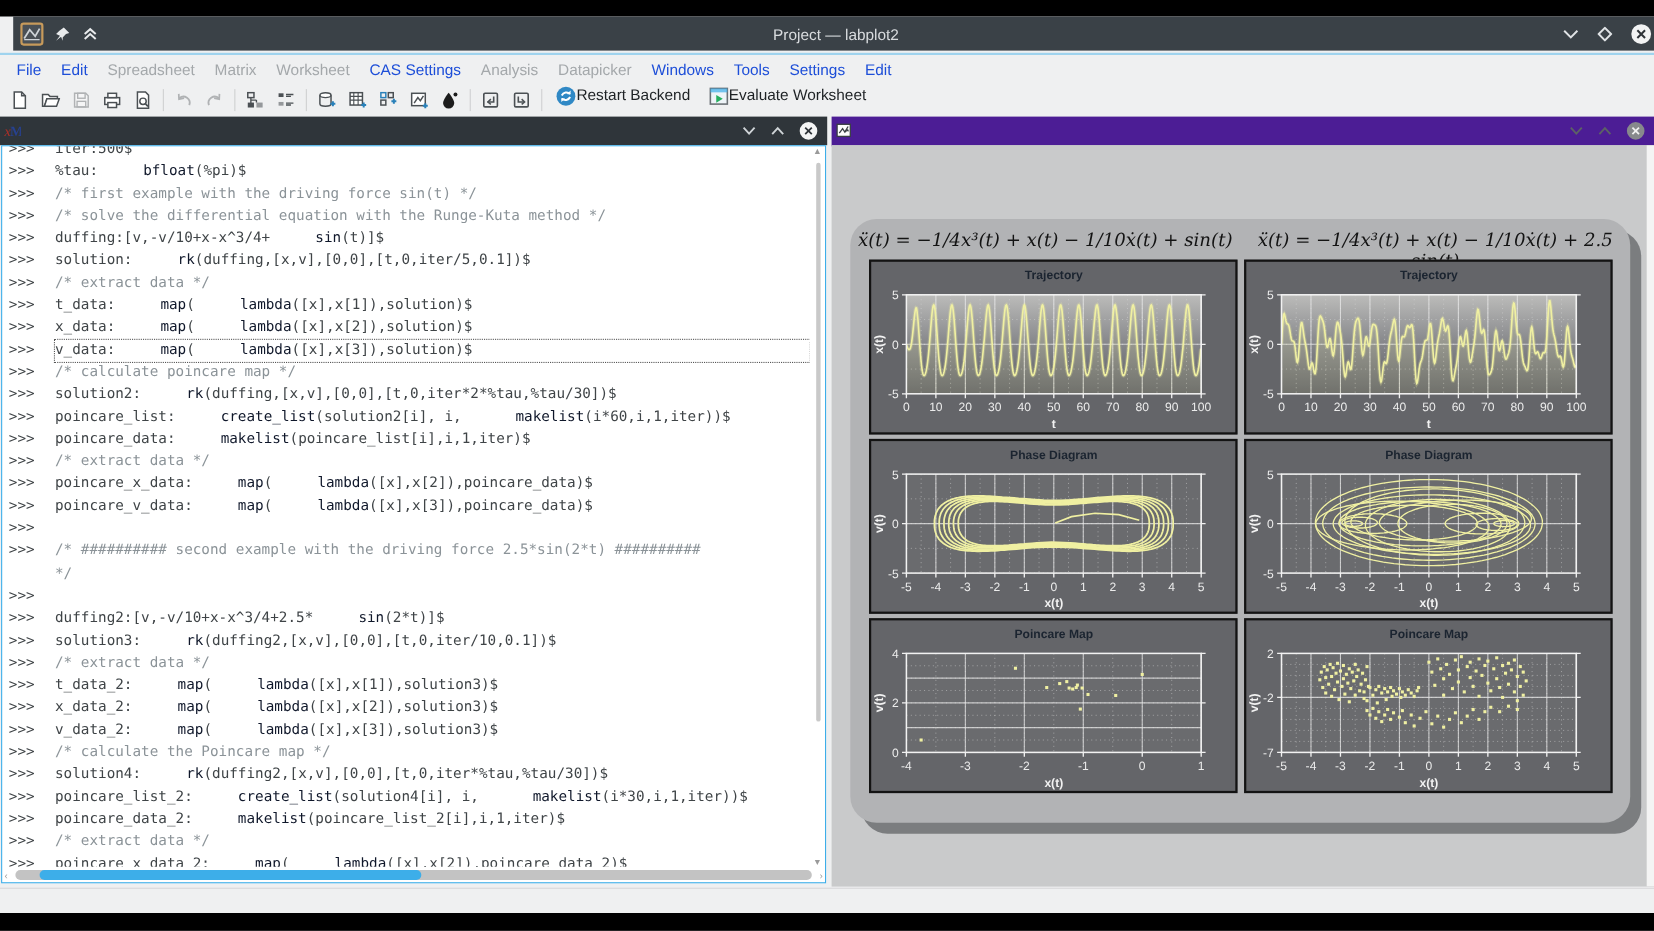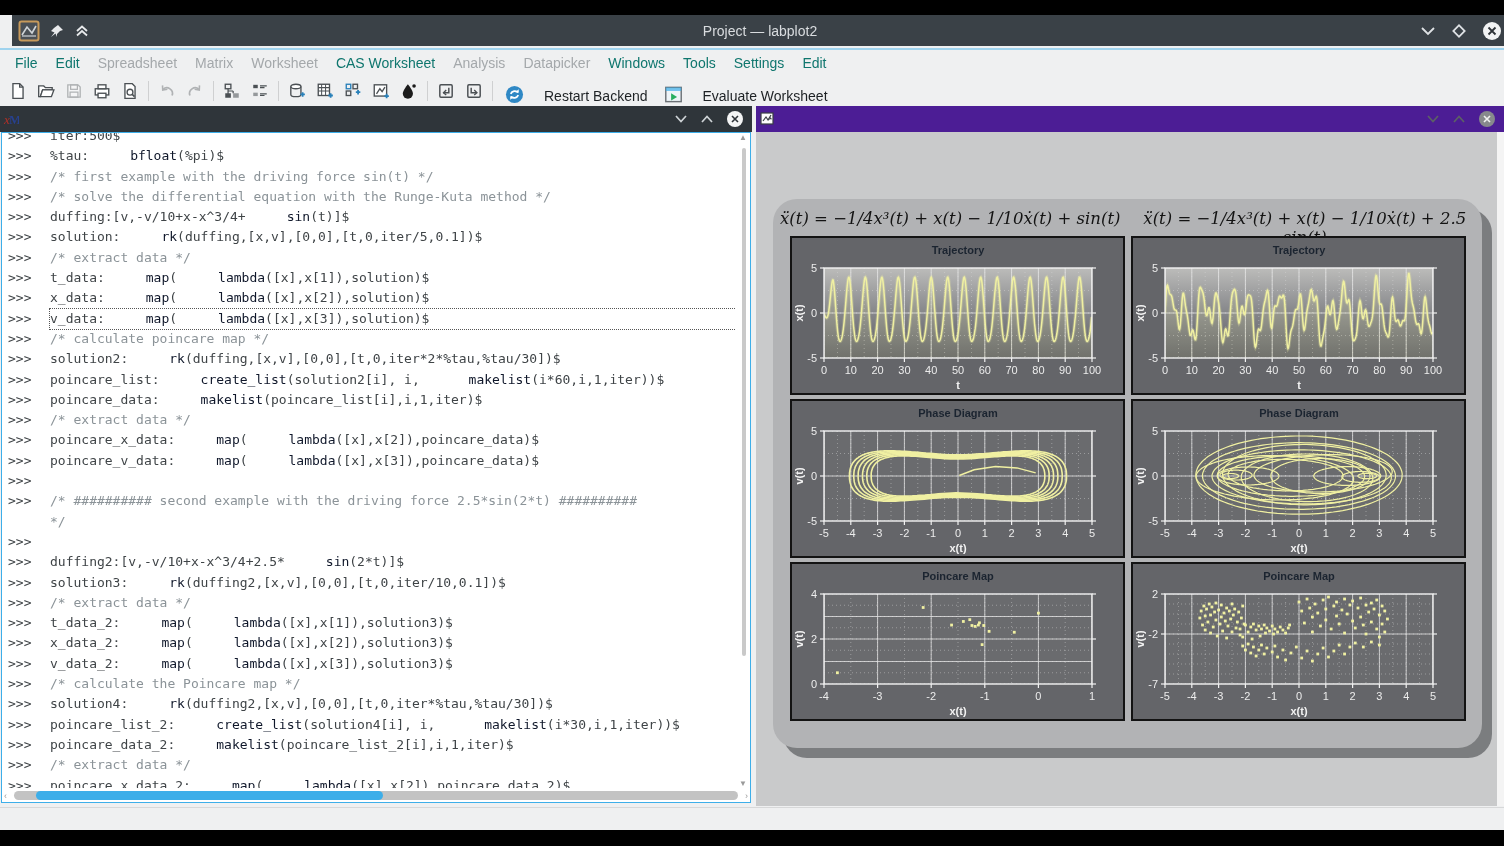--- a/index.html
+++ b/index.html
@@ -8,28 +8,28 @@
   .app{position:absolute;left:0;top:15px;width:1504px;height:815px;background:#eff0f1;}
   
   .titlebar{position:absolute;left:12px;top:0;width:100%;height:31px;background:#3a4147;
             display:flex;align-items:center;}
   .tb-left{display:flex;align-items:center;gap:10px;padding-left:6px;width:120px;}
   .tb-title{flex:1;text-align:center;color:#d9dcdf;font-size:14px;}
   .tb-right{display:flex;align-items:center;gap:16px;padding-right:14px;width:120px;justify-content:flex-end;}
   .accent{position:absolute;left:0;top:33px;width:100%;height:2px;background:#9fd3ee;}
   
   .menubar{position:absolute;left:0;top:35px;width:100%;height:26px;display:flex;align-items:center;padding-left:6px;}
-  .menu-item{font-size:14px;padding:3px 9px;color:#0f766e;cursor:default;}
+  .menu-item{font-size:14px;padding:3px 9px;color:#1d4ed8;cursor:default;}
   .menu-item.disabled{color:#a4a8ab;}
   
   .toolbar{position:absolute;left:0;top:61px;width:100%;height:30px;display:flex;align-items:center;padding-left:4px;}
   .tool-btn{width:28px;height:26px;display:flex;align-items:center;justify-content:center;border-radius:3px;}
   .tool-btn.disabled{opacity:.38;}
   .tool-sep{width:1px;height:20px;background:#cfd0d1;margin:0 4px;}
-  .tool-label-btn{display:flex;align-items:flex-end;gap:20px;padding:0 8px;height:26px;font-size:14px;color:#1d2124;}
+  .tool-label-btn{display:flex;align-items:flex-start;gap:0;padding:0 8px;height:26px;font-size:14px;color:#1d2124;}
   
   .workspace{position:absolute;left:0;top:91px;width:1504px;height:700px;}
   .panel{position:absolute;top:0;height:100%;}
   .sub-titlebar{height:26px;display:flex;align-items:center;}
   .sub-titlebar .st-icon{width:22px;display:flex;justify-content:center;}
   .sub-titlebar .st-title{flex:1;text-align:center;font-size:13px;margin-top:48px;}
   .sub-titlebar .st-btns{display:flex;align-items:center;gap:12px;padding-right:8px;}
   .st-dark{background:#2f353a;}
   .st-dark .st-title{color:#d4d8db;}
   .st-light{background:#4c1d95;border-bottom:1px solid #c6c8ca;}
@@ -111,21 +111,21 @@
     </div>
   </div>
   <div class="accent"></div>
 
   <div class="menubar" id="menubar">
       <div class="menu-item">File</div>
       <div class="menu-item">Edit</div>
       <div class="menu-item disabled">Spreadsheet</div>
       <div class="menu-item disabled">Matrix</div>
       <div class="menu-item disabled">Worksheet</div>
-      <div class="menu-item">CAS Worksheet</div>
+      <div class="menu-item">CAS Settings</div>
       <div class="menu-item disabled">Analysis</div>
       <div class="menu-item disabled">Datapicker</div>
       <div class="menu-item">Windows</div>
       <div class="menu-item">Tools</div>
       <div class="menu-item">Settings</div>
       <div class="menu-item">Edit</div>
     </div>
 
   <div class="toolbar" id="toolbar">
       <div class="tool-btn">

